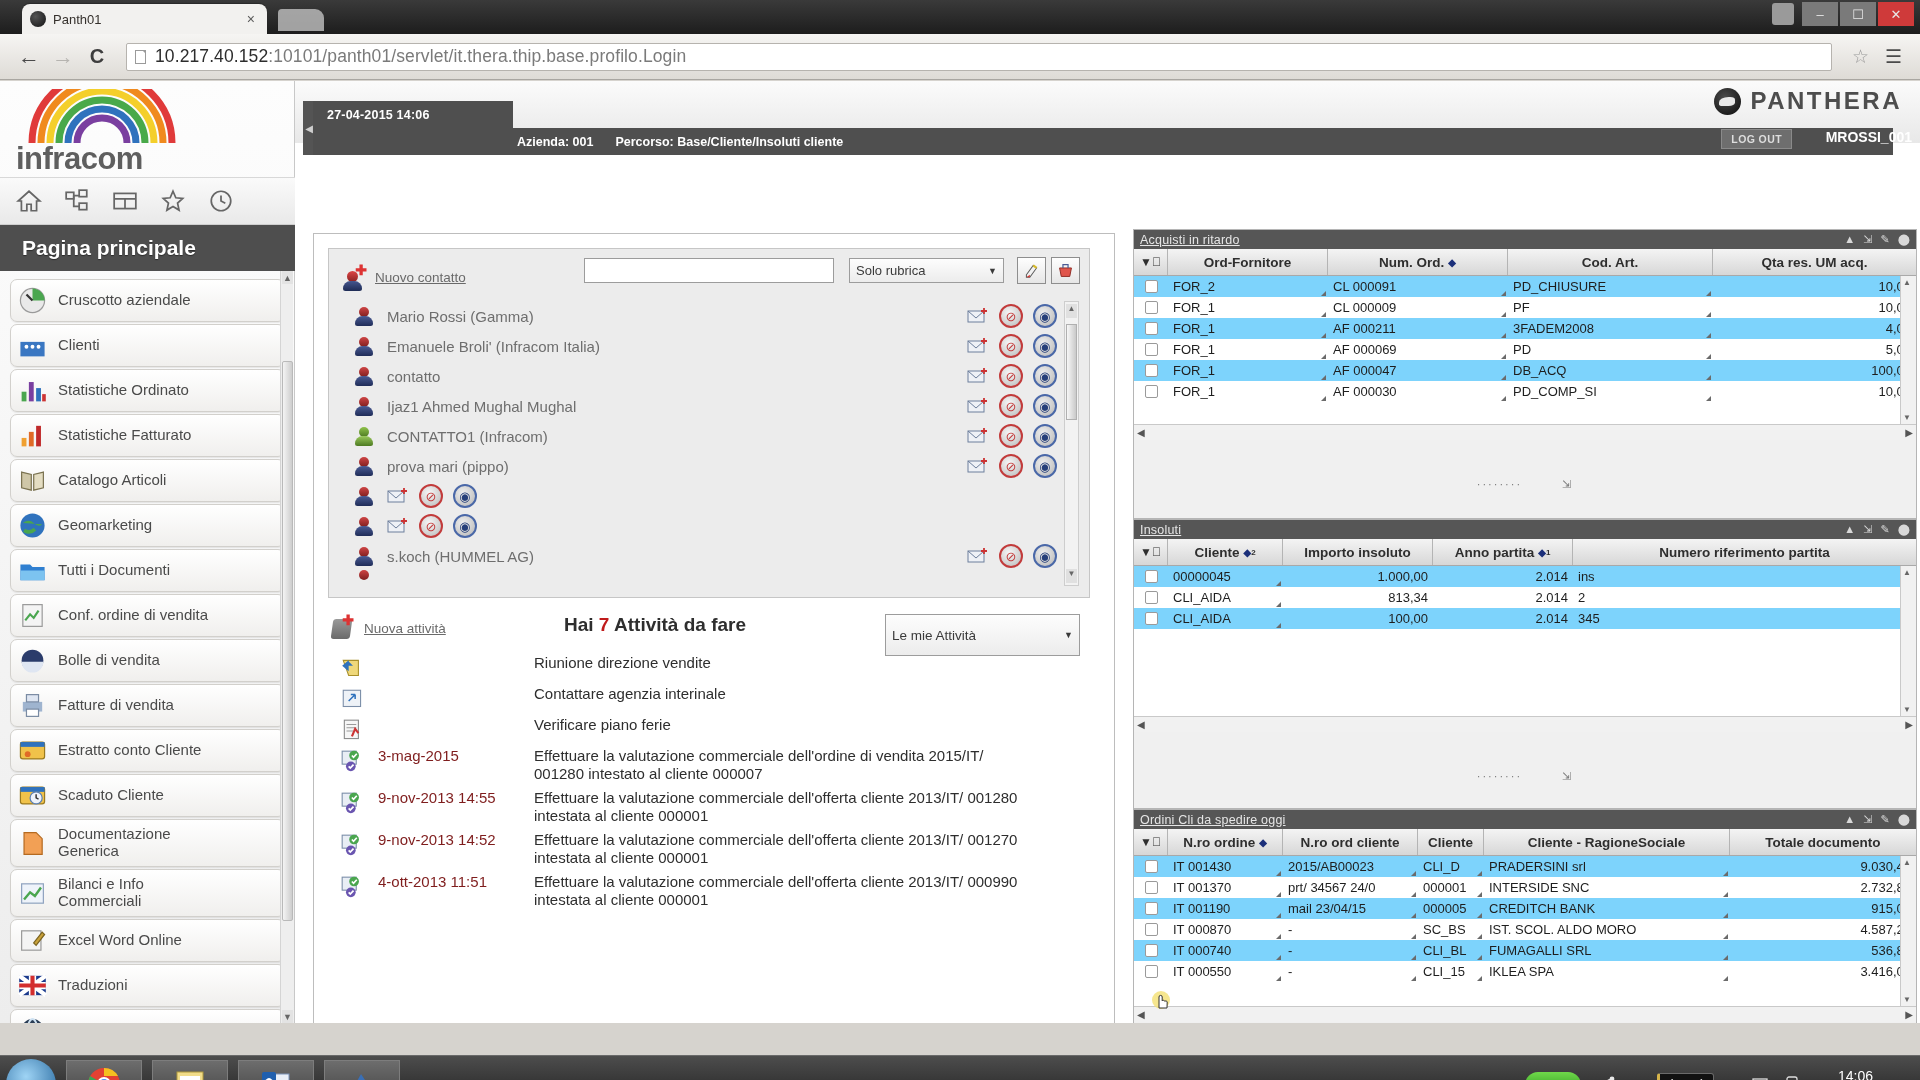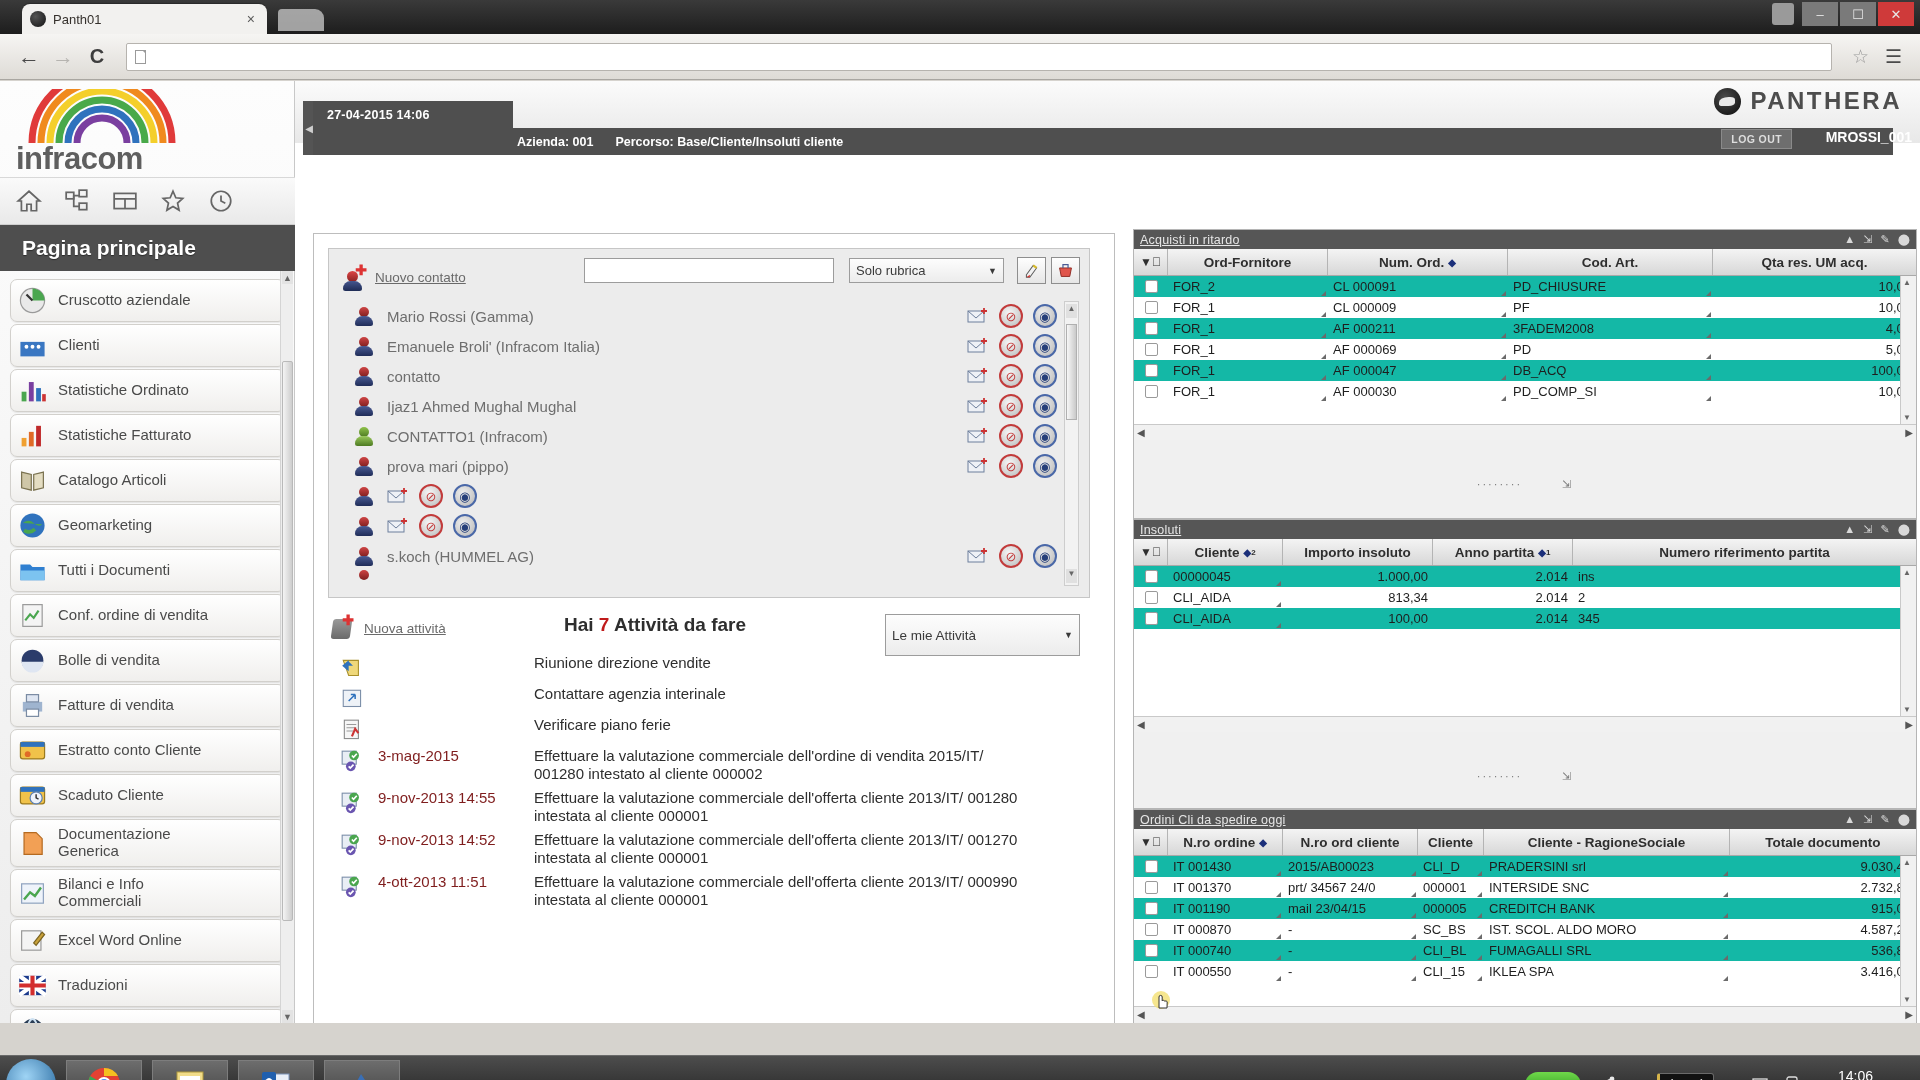--- a/index.html
+++ b/index.html
@@ -278,21 +278,21 @@
   }
   .gh-cell {
     border-right: 1px solid #b4b4b4; font-size: 13.5px; color: #2e2e2e; font-weight: bold;
     display: flex; align-items: center; justify-content: center; height: 100%;
   }
   .gh-cell.filter { width: 34px; justify-content: center; font-size: 12px; }
   .sort-dot { color: #1b2f7a; margin-left: 4px; font-size: 10px; }
   .sort-sup { font-size: 8px; vertical-align: super; color: #2e2e2e; }
   .grid-body { position: absolute; left: 0; width: 100%; overflow: hidden; background:#fff; }
   .grid-row { display: flex; height: 21px; align-items: center; font-size: 13px; color: #1e1e1e; }
-  .grid-row.alt { background: #14b8a6; }
+  .grid-row.alt { background: #7dd3fc; }
   .gr-cell { height: 21px; display: flex; align-items: center; padding: 0 5px; position: relative; }
   .gr-cell.num { justify-content: flex-end; }
   .gr-cell .corner { position:absolute; right:2px; bottom:1px; width:0;height:0;
     border-style: solid; border-width: 0 0 5px 5px; border-color: transparent transparent #6b6b6b transparent;}
   .cbx { width: 13px; height: 13px; border: 1px solid #9a9a9a; background: #fff; border-radius: 2px; margin: 0 auto; }
   .grid-vscroll { position:absolute; right:0; width:16px; background:#f1f1f1; border-left:1px solid #c9c9c9;}
   .grid-hscroll { position:absolute; left:0; height:16px; background:#f1f1f1; border-top:1px solid #c9c9c9;
                   display:flex; align-items:center; justify-content:space-between; padding:0 3px; font-size:10px; color:#555;}
   .panel-resize { position:absolute; height: 18px; width: 100%; display:flex; align-items:center;
                   justify-content:center; gap: 40px; color:#7a7a7a; font-size: 11px; letter-spacing: 2px;}
@@ -339,20 +339,23 @@
       <div class="win-btn close">✕</div>
     </div>
   </div>
 
   <div id="toolbar">
     <div class="nav-btn">←</div>
     <div class="nav-btn disabled">→</div>
     <div class="nav-btn nav-reload">C</div>
     <div id="omnibox">
       <div class="page-icon"></div>
+      <div id="url-text">
+        <span>10.217.40.152</span><span class="dim">:10101/panth01/servlet/it.thera.thip.base.profilo.Login</span>
+      </div>
     </div>
     <div class="star-icon">☆</div>
     <div class="menu-icon">☰</div>
   </div>
 
   <div id="viewport">
 
     <div id="sidebar">
       <div id="brand-logo">
         <svg class="rainbow" viewBox="0 0 160 56">
@@ -796,21 +799,21 @@
               </div>
               <div class="activity-row" style="top: 93px;">
                 <div class="a-ico"><svg viewBox="0 0 24 22">
                     <rect x="2" y="2" width="13" height="12" fill="#e9eef5" stroke="#7b8ea8"></rect>
                     <circle cx="13" cy="6" r="4.5" fill="#4aa64f"></circle>
                     <path d="M11 6 l1.5 1.6 L15.5 4.4" stroke="#fff" stroke-width="1.6" fill="none"></path>
                     <circle cx="10" cy="16" r="4.5" fill="#6a55b0"></circle>
                     <path d="M8 16 l1.5 1.6 L12.5 14.4" stroke="#fff" stroke-width="1.6" fill="none"></path>
                   </svg></div>
                 <div class="a-date">3-mag-2015</div>
-                <div class="a-text">Effettuare la valutazione commerciale dell'ordine di vendita 2015/IT/ 001280 intestato al cliente 000002</div>
+                <div class="a-text">Effettuare la valutazione commerciale dell'ordine di vendita 2015/IT/ 001280 intestato al cliente 000007</div>
               </div>
               <div class="activity-row" style="top: 135px;">
                 <div class="a-ico"><svg viewBox="0 0 24 22">
                     <rect x="2" y="2" width="13" height="12" fill="#e9eef5" stroke="#7b8ea8"></rect>
                     <circle cx="13" cy="6" r="4.5" fill="#4aa64f"></circle>
                     <path d="M11 6 l1.5 1.6 L15.5 4.4" stroke="#fff" stroke-width="1.6" fill="none"></path>
                     <circle cx="10" cy="16" r="4.5" fill="#6a55b0"></circle>
                     <path d="M8 16 l1.5 1.6 L12.5 14.4" stroke="#fff" stroke-width="1.6" fill="none"></path>
                   </svg></div>
                 <div class="a-date">9-nov-2013 14:55</div>

